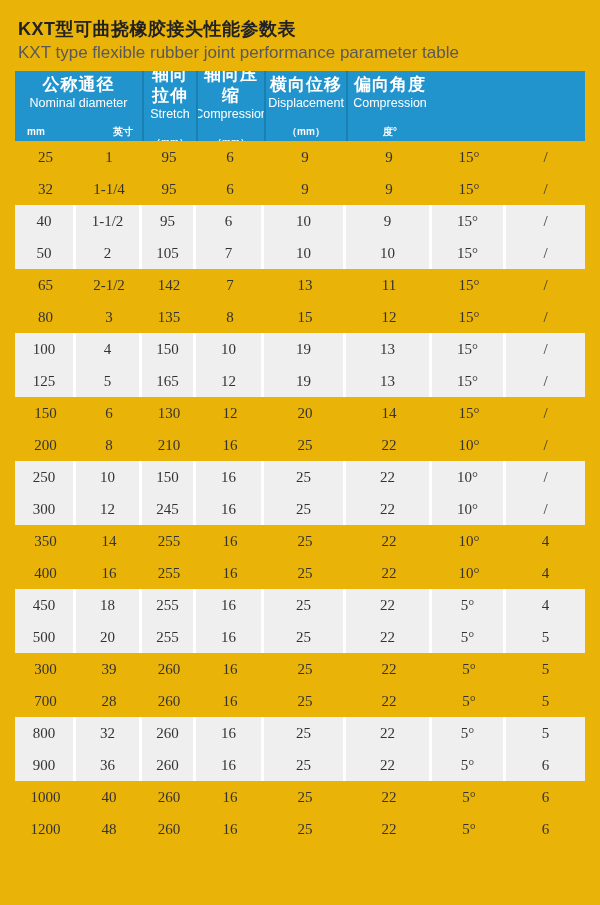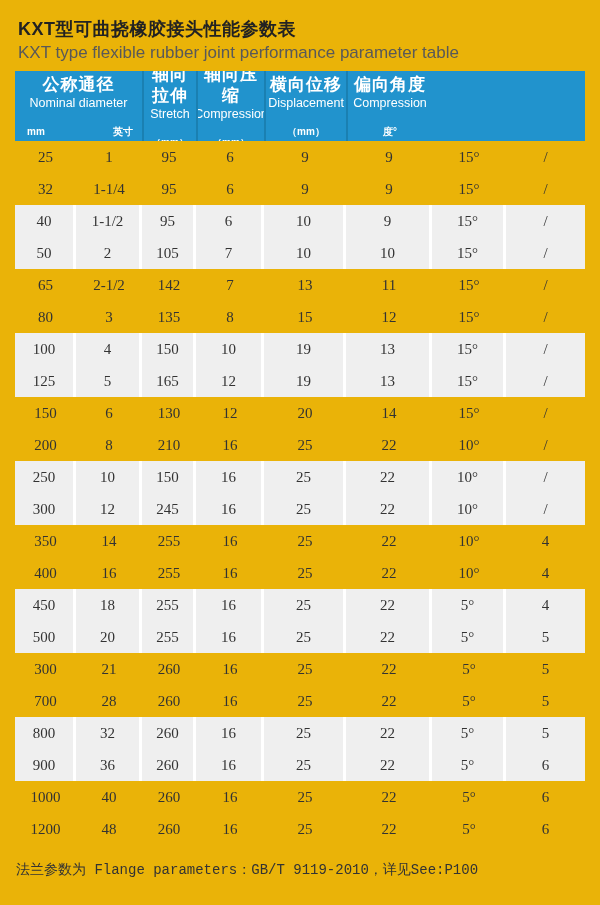--- a/index.html
+++ b/index.html
@@ -284,21 +284,21 @@
           <div class="td">20</div>
           <div class="td">255</div>
           <div class="td">16</div>
           <div class="td">25</div>
           <div class="td">22</div>
           <div class="td">5°</div>
           <div class="td">5</div>
         </div>
         <div class="tr">
           <div class="td">300</div>
-          <div class="td">21</div>
+          <div class="td">39</div>
           <div class="td">260</div>
           <div class="td">16</div>
           <div class="td">25</div>
           <div class="td">22</div>
           <div class="td">5°</div>
           <div class="td">5</div>
         </div>
         <div class="tr">
           <div class="td">700</div>
           <div class="td">28</div>
@@ -346,15 +346,14 @@
           <div class="td">16</div>
           <div class="td">25</div>
           <div class="td">22</div>
           <div class="td">5°</div>
           <div class="td">6</div>
         </div>
       </div>
 
   </div>
 
-  <div class="footer-note">法兰参数为 Flange parameters：GB/T 9119-2010，详见See:P100</div>
 
 </div>
 
 </body></html>

